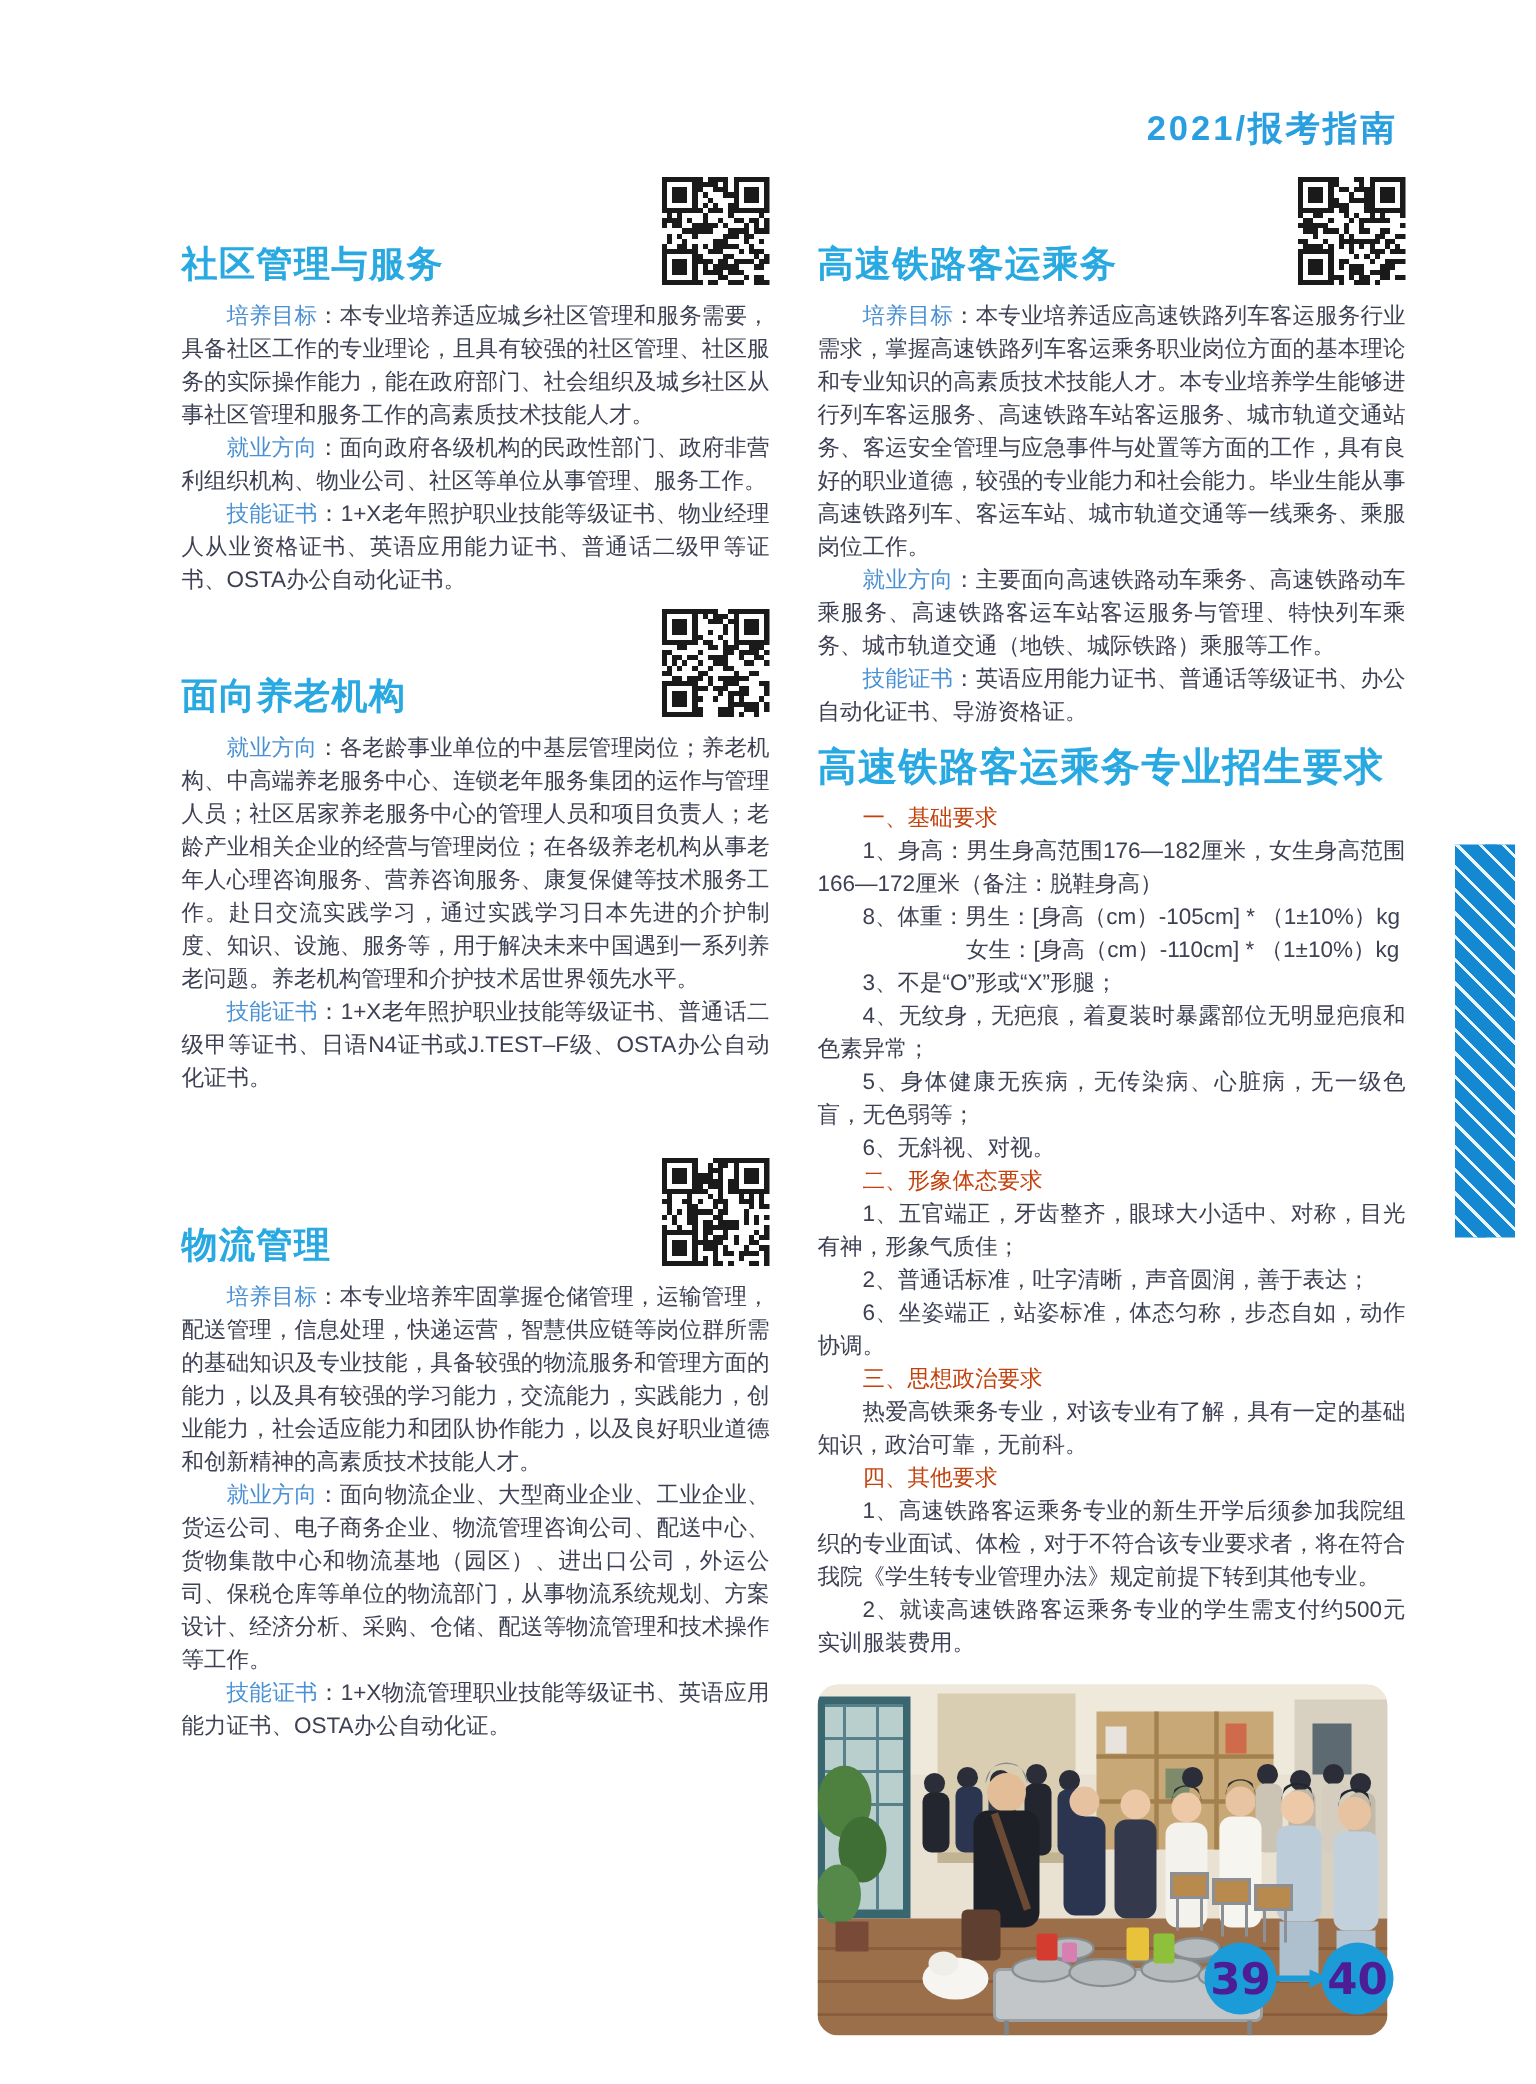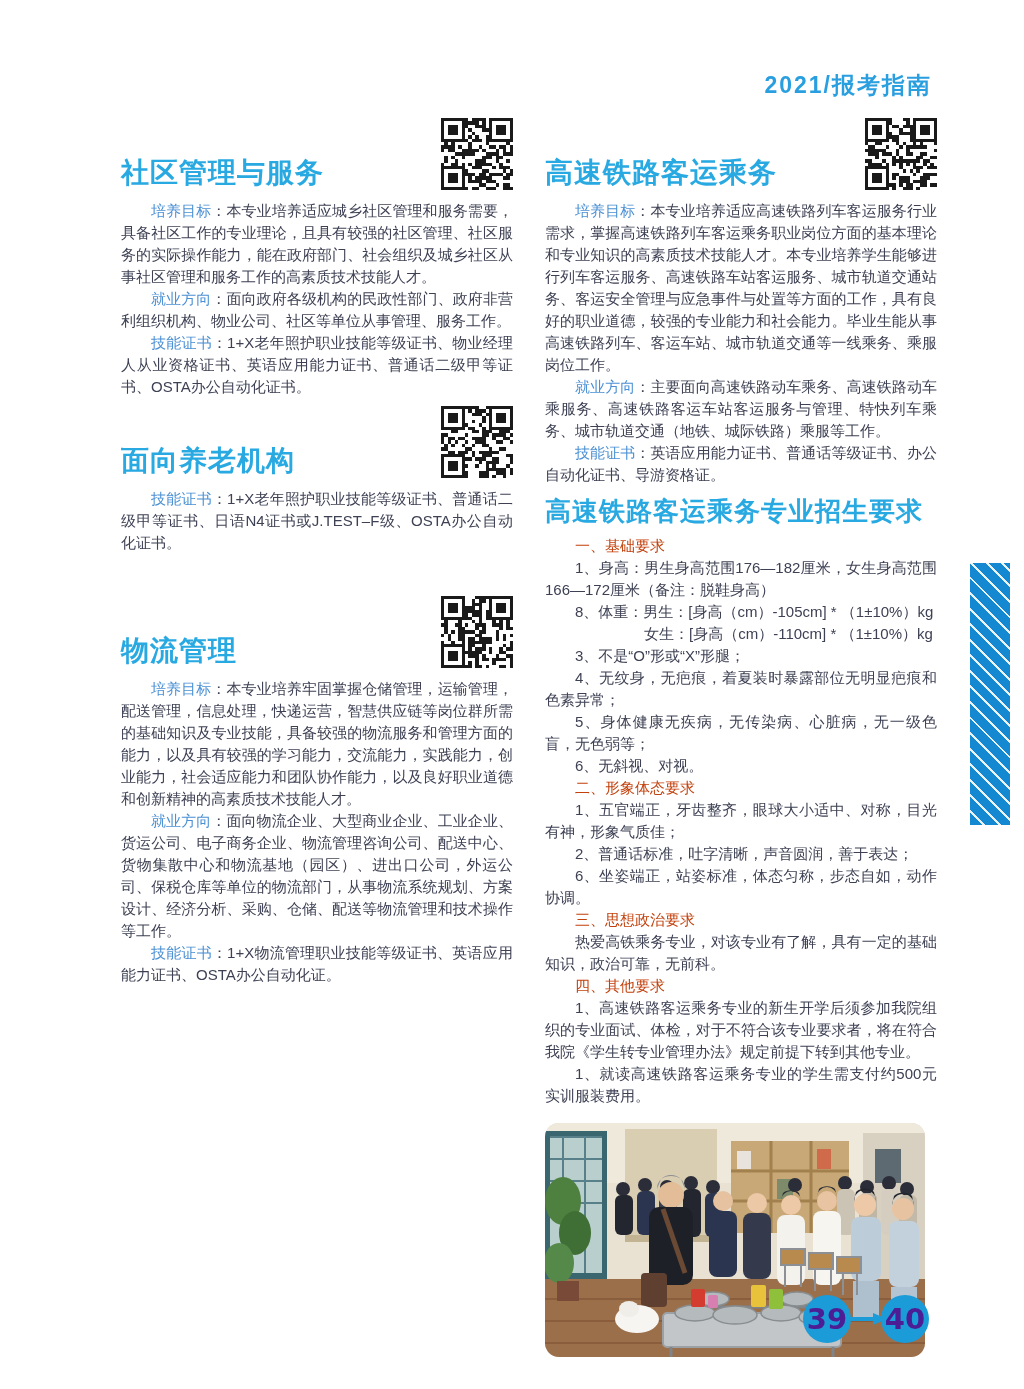--- a/index.html
+++ b/index.html
@@ -12,21 +12,21 @@
     position:absolute;top:70px;right:92px;
     font-size:23px;font-weight:bold;color:#2a9fe0;letter-spacing:2px;
   }
   .col{position:absolute;top:0;}
   .col.left{left:121px;width:392px;}
   .col.right{left:545px;width:392px;}
   .sec-head{position:relative;height:72px;}
   .sec-head.first{margin-top:118px;}
   .sec-head h2{
     position:absolute;left:0;bottom:-2px;margin:0;
-    font-size:28px;font-weight:bold;color:#29a9e1;letter-spacing:1px;
+    font-size:24px;font-weight:bold;color:#29a9e1;letter-spacing:1px;
   }
   .qr{position:absolute;right:0;top:0;width:72px;height:72px;}
   .qr svg{width:100%;height:100%;display:block;}
   .body-block{margin-top:10px;}
   .body-block p{
     margin:0;font-size:15px;line-height:22px;text-align:justify;
     text-indent:2em;color:#3e4154;
   }
   .lbl{color:#4a90d4;}
   .req-title{
@@ -388,20 +388,21 @@
             <rect x="15" y="1" width="5" height="5" fill="#fff"></rect>
             <rect x="16" y="2" width="3" height="3" fill="#1a1a1a"></rect>
             <rect x="0" y="14" width="7" height="7"></rect>
             <rect x="1" y="15" width="5" height="5" fill="#fff"></rect>
             <rect x="2" y="16" width="3" height="3" fill="#1a1a1a"></rect>
           </g>
         </svg>
       </div>
   </div>
   <div class="body-block">
+    <p><span class="lbl">就业方向</span><span>：各老龄事业单位的中基层管理岗位；养老机构、中高端养老服务中心、连锁老年服务集团的运作与管理人员；社区居家养老服务中心的管理人员和项目负责人；老龄产业相关企业的经营与管理岗位；在各级养老机构从事老年人心理咨询服务、营养咨询服务、康复保健等技术服务工作。赴日交流实践学习，通过实践学习日本先进的介护制度、知识、设施、服务等，用于解决未来中国遇到一系列养老问题。养老机构管理和介护技术居世界领先水平。</span></p>
     <p><span class="lbl">技能证书</span><span>：1+X老年照护职业技能等级证书、普通话二级甲等证书、日语N4证书或J.TEST–F级、OSTA办公自动化证书。</span></p>
   </div>
 
   <div class="sec-head" style="margin-top:42px;">
     <h2>物流管理</h2>
     <div class="qr">
         <svg viewBox="0 0 21 21" shape-rendering="crispEdges">
           <g fill="#1a1a1a">
             <rect x="10" y="0" width="1" height="1"></rect>
             <rect x="11" y="0" width="1" height="1"></rect>
@@ -753,21 +754,21 @@
   </div>
 
   <div>
     <p class="req-sub">三、思想政治要求</p>
     <p class="req-item">热爱高铁乘务专业，对该专业有了解，具有一定的基础知识，政治可靠，无前科。</p>
   </div>
 
   <div>
     <p class="req-sub">四、其他要求</p>
     <p class="req-item">1、高速铁路客运乘务专业的新生开学后须参加我院组织的专业面试、体检，对于不符合该专业要求者，将在符合我院《学生转专业管理办法》规定前提下转到其他专业。</p>
-    <p class="req-item">1、就读高速铁路客运乘务专业的学生需支付约500元实训服装费用。</p>
+    <p class="req-item">2、就读高速铁路客运乘务专业的学生需支付约500元实训服装费用。</p>
   </div>
 
   <div class="photo" title="校领导与身着实训服的学生在养老护理实训教室交流">
     <svg viewBox="0 0 380 234" preserveAspectRatio="none">
 
       <rect x="0" y="0" width="380" height="160" fill="#e9e2d3"></rect>
       <rect x="0" y="0" width="380" height="60" fill="#efe9dc"></rect>
 
       <rect x="0" y="8" width="62" height="148" fill="#3a6670"></rect>
       <rect x="5" y="14" width="52" height="136" fill="#b9cfcd"></rect>

